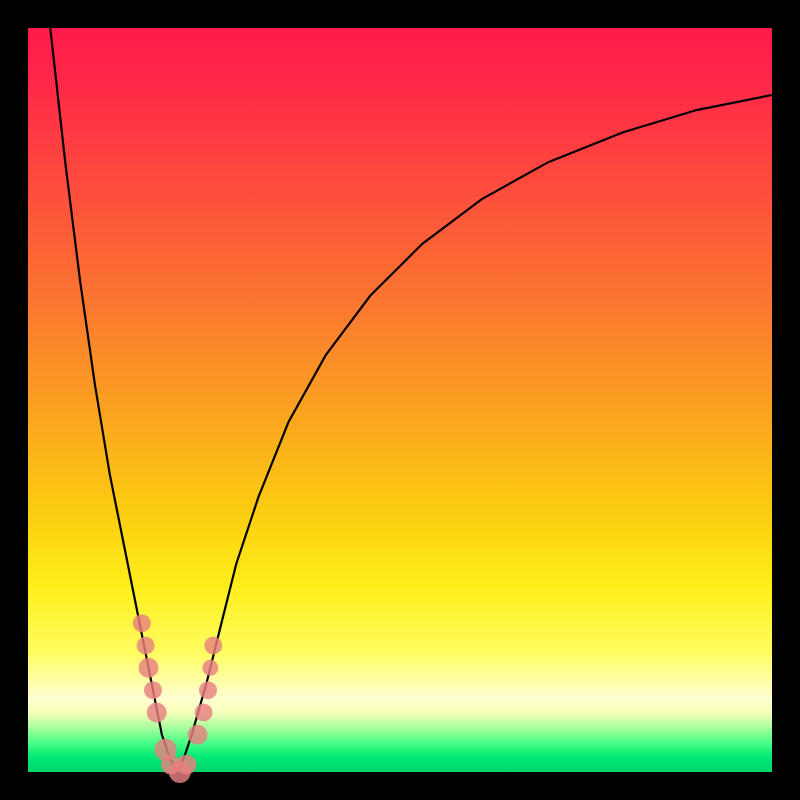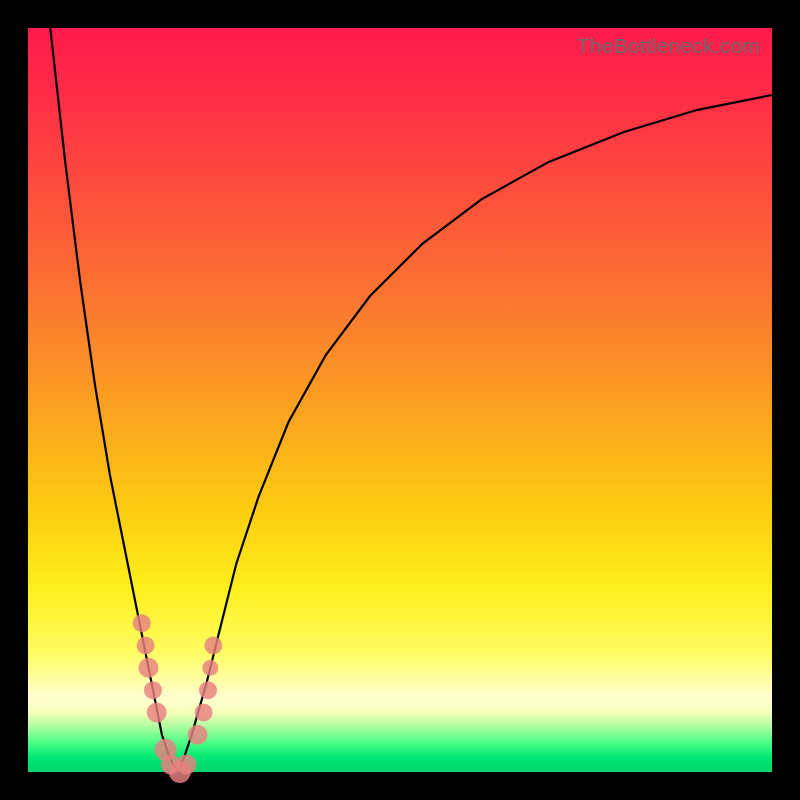--- a/index.html
+++ b/index.html
@@ -64,21 +64,20 @@
     fill: #e88080;
     fill-opacity: 0.82;
   }
 </style>
 </head>
 <body>
 
 <div class="frame">
   <div class="plot-area">
 
-    <div class="watermark">TheBottleneck.com</div>
 
     <svg class="curve" viewBox="0 0 744 744" preserveAspectRatio="none">
       <path id="curve-path" d="M22.3 0.0 L37.2 133.9 L52.1 253.0 L67.0 357.1 L81.8 446.4 L96.7 520.8 L111.6 595.2 L126.5 669.6 L133.9 706.8 L141.4 729.1 L148.8 744.0 L156.2 729.1 L163.7 706.8 L178.6 654.7 L193.4 595.2 L208.3 535.7 L230.6 468.7 L260.4 394.3 L297.6 327.4 L342.2 267.8 L394.3 215.8 L453.8 171.1 L520.8 133.9 L595.2 104.2 L669.6 81.8 L744.0 67.0" stroke="#000" stroke-width="2.2" fill="none"></path>
       <g id="dots">
           <circle cx="113.8" cy="595.2" r="9" class="dot"></circle>
           <circle cx="117.6" cy="617.5" r="9" class="dot"></circle>
           <circle cx="120.5" cy="639.8" r="10" class="dot"></circle>
           <circle cx="125.0" cy="662.2" r="9" class="dot"></circle>
           <circle cx="128.7" cy="684.5" r="10" class="dot"></circle>
           <circle cx="137.6" cy="721.7" r="11" class="dot"></circle>

